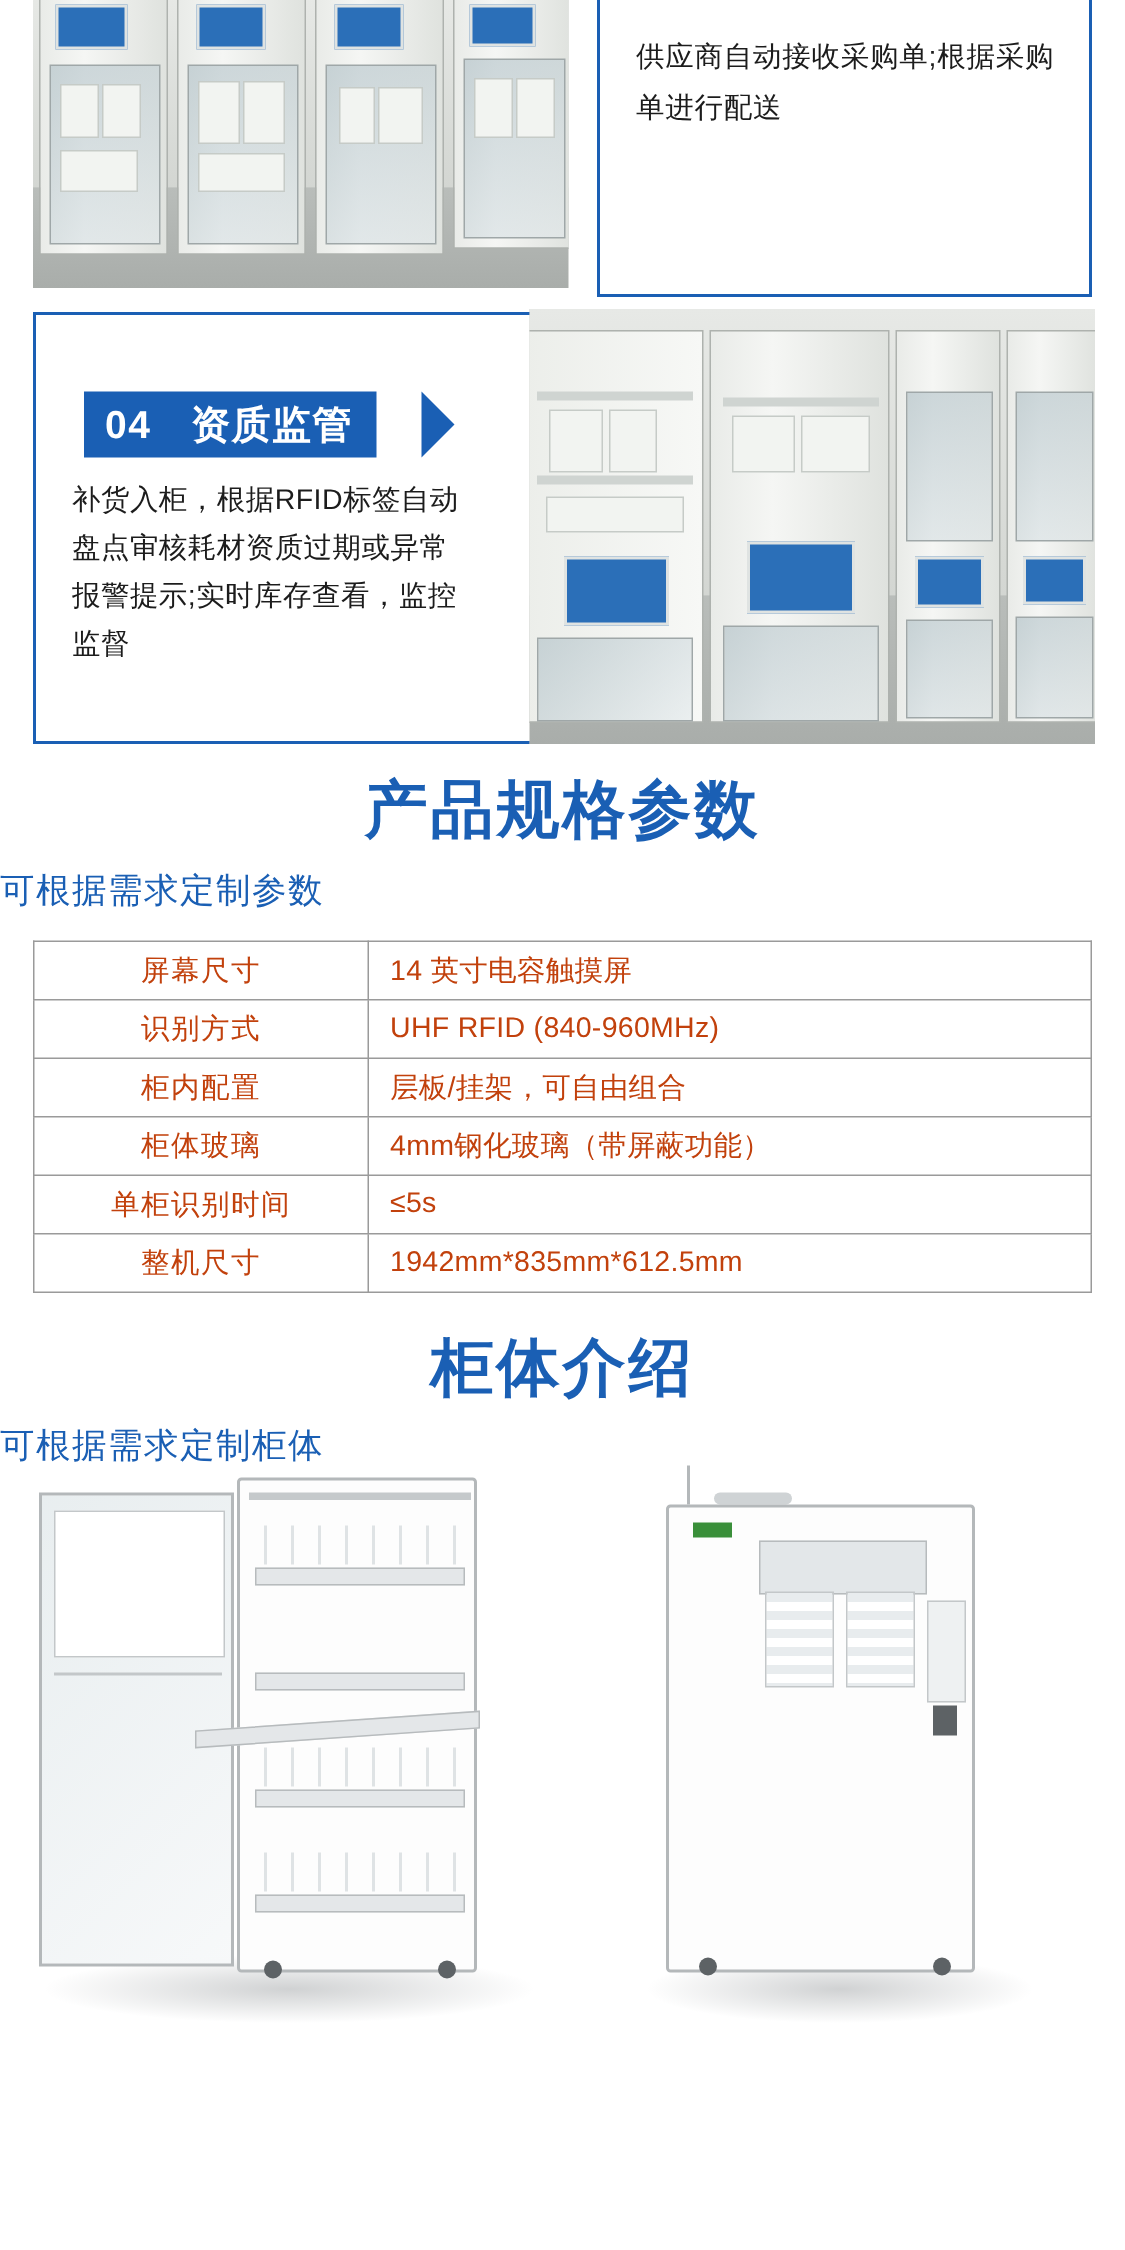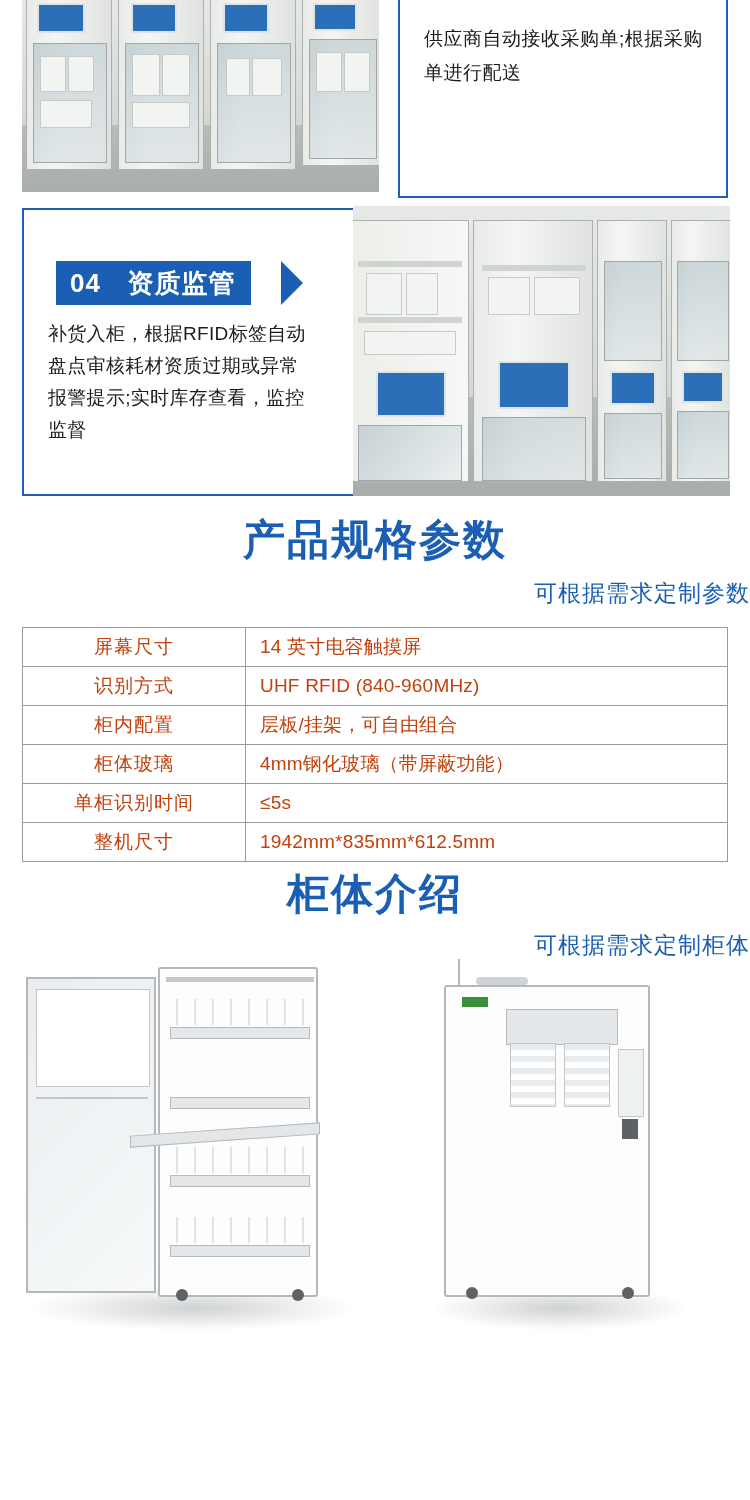--- a/index.html
+++ b/index.html
@@ -115,21 +115,21 @@
 
   
   .h-main {
     text-align: center;
     color: #1a5fb4;
     font-size: 42px;
     font-weight: bold;
     letter-spacing: 2px;
   }
   .h-sub {
-    text-align: right;
+    text-align: left;
     color: #1a5fb4;
     font-size: 23px;
     letter-spacing: 1px;
   }
   #spec-title { margin-top: 16px; }
   #spec-subtitle { margin-top: 10px; }
 
   
   .spec-table {
     position: relative;
@@ -149,21 +149,21 @@
     width: 222px;
     text-align: center;
     letter-spacing: 1px;
   }
   .spec-table td.v {
     padding-left: 14px;
     letter-spacing: .2px;
   }
 
   
-  #cab-title { margin-top: 4px; }
+  #cab-title { margin-top: 22px; }
   #cab-subtitle { margin-top: 8px; }
 
   .cab-row {
     position: relative;
     width: 750px;
     height: 380px;
     margin-top: 6px;
   }
   .cab-left { position: absolute; left: 18px; top: 0; width: 340px; height: 370px; }
   .cab-right { position: absolute; left: 430px; top: 0; width: 270px; height: 370px; }

